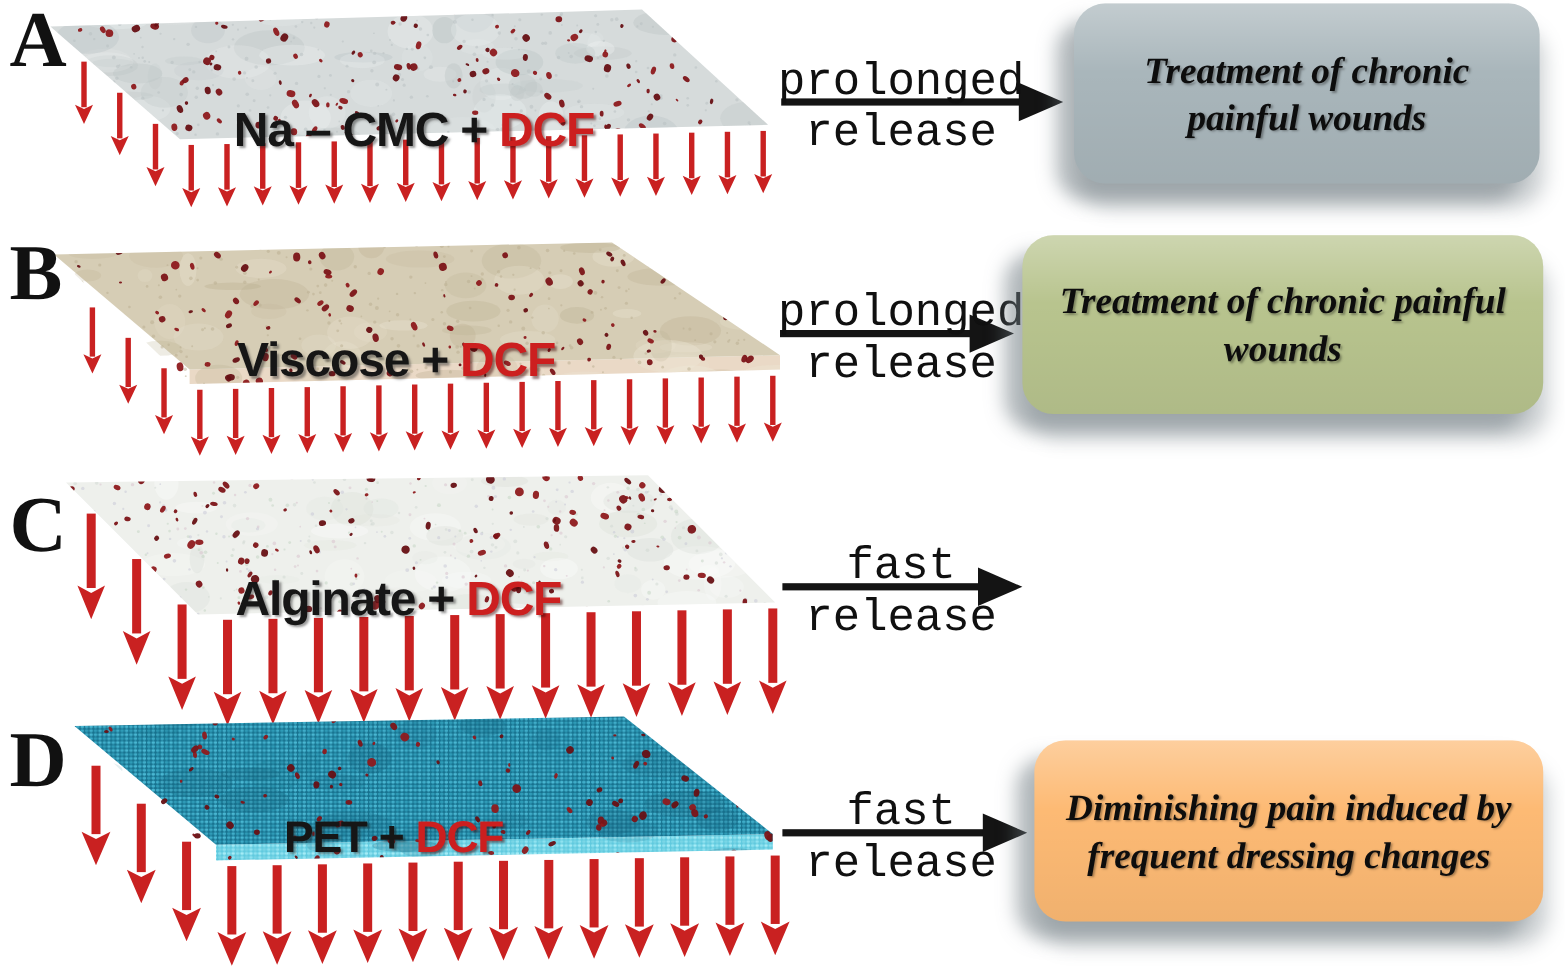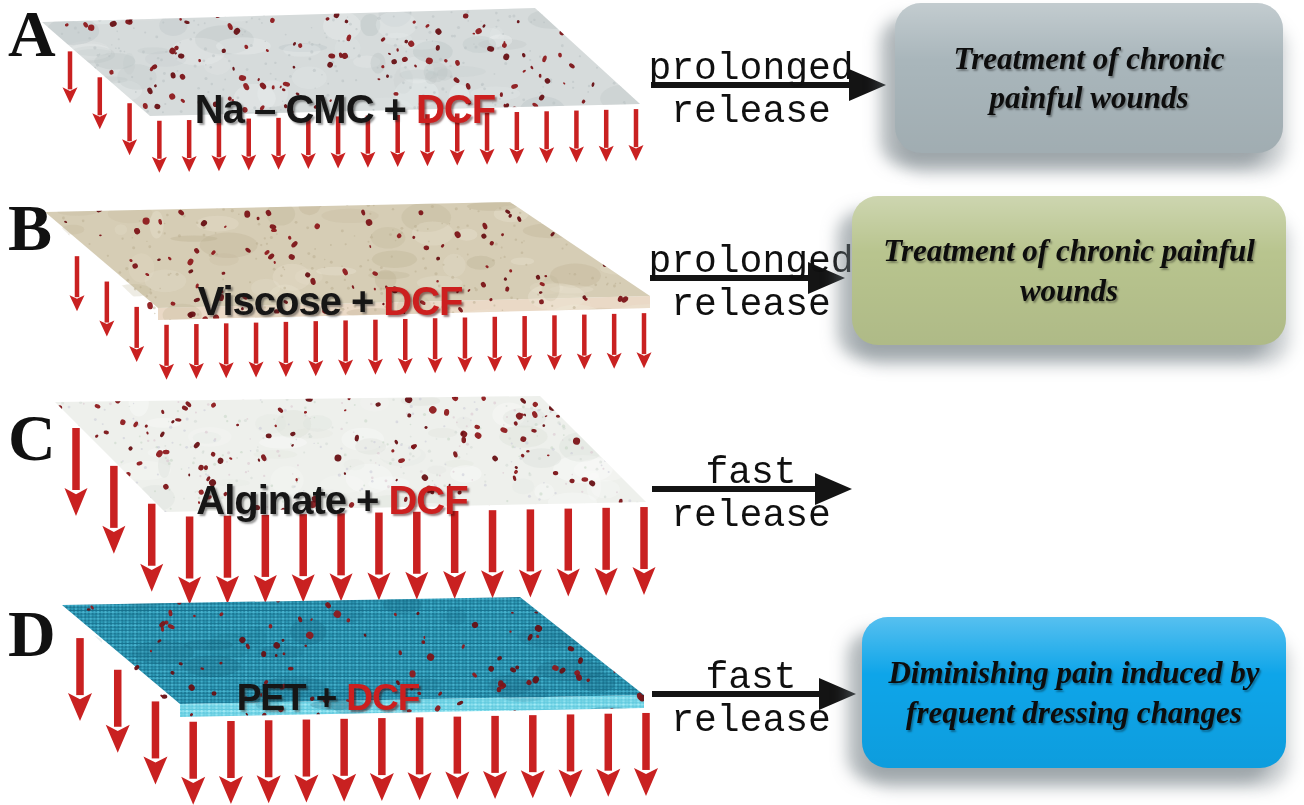--- a/index.html
+++ b/index.html
@@ -1983,17 +1983,17 @@
   </div>
   <div class="relword rtC" style="color: rgb(16, 16, 16);">fast</div>
   <div class="relword rbC" style="color: rgb(16, 16, 16);">release</div>
 
   <div class="letter lD" style="color: rgb(17, 17, 17);">D</div>
   <div class="caption cD">
     <span class="mat">PET</span><span class="plus">+</span><span class="dcf" style="color: rgb(204, 31, 31);">DCF</span>
   </div>
   <div class="relword rtD" style="color: rgb(16, 16, 16);">fast</div>
   <div class="relword rbD" style="color: rgb(16, 16, 16);">release</div>
-  <div class="obox oD" style="background-color: #0ea5e9;">
+  <div class="obox oD" style="background-color: #fdba74;">
     <div class="obox-text" style="color: rgb(13, 13, 13);">Diminishing pain induced by frequent dressing changes</div>
   </div>
 
 </div>
 
 </body></html>

